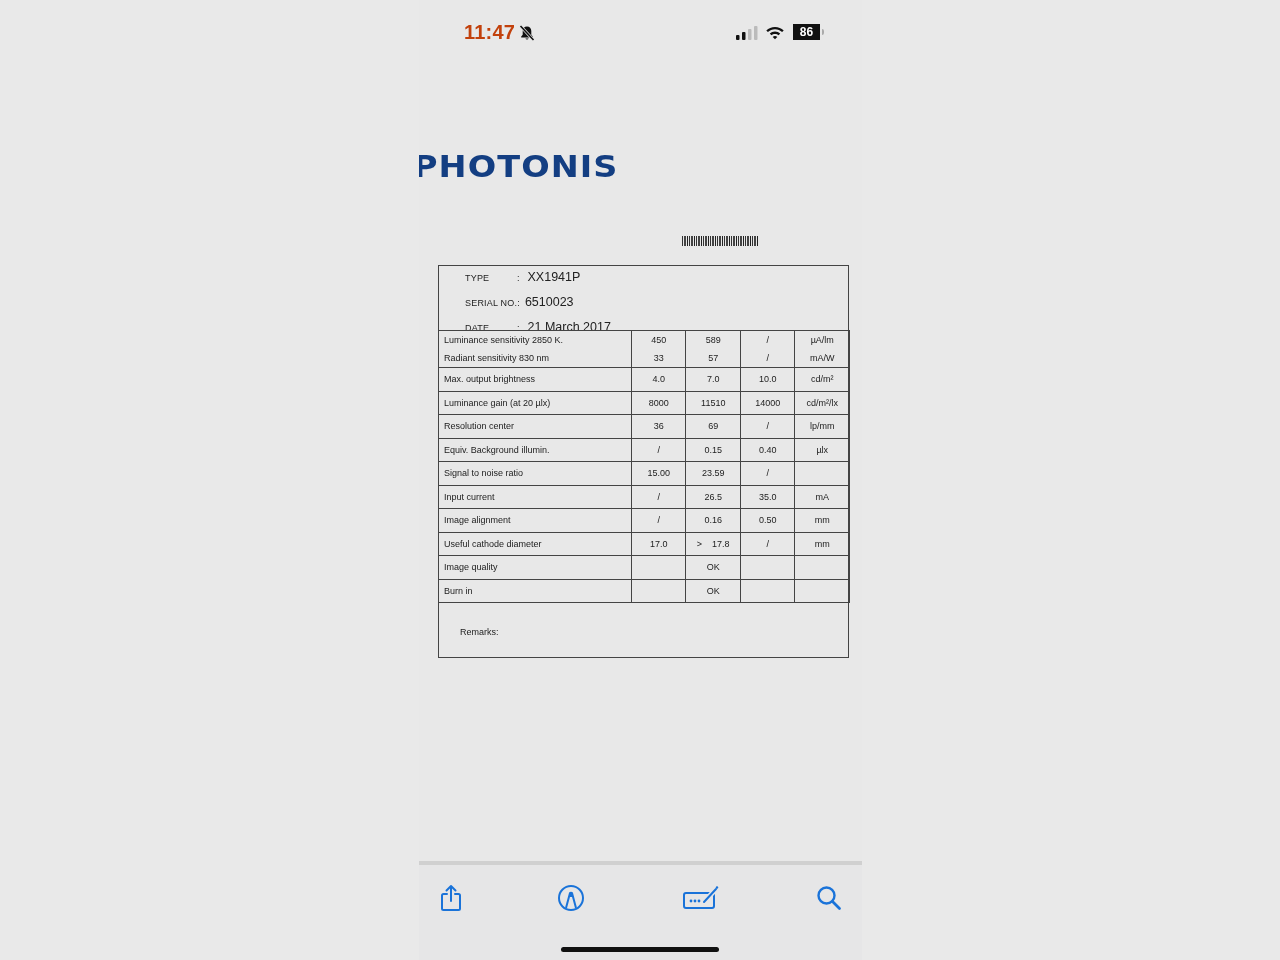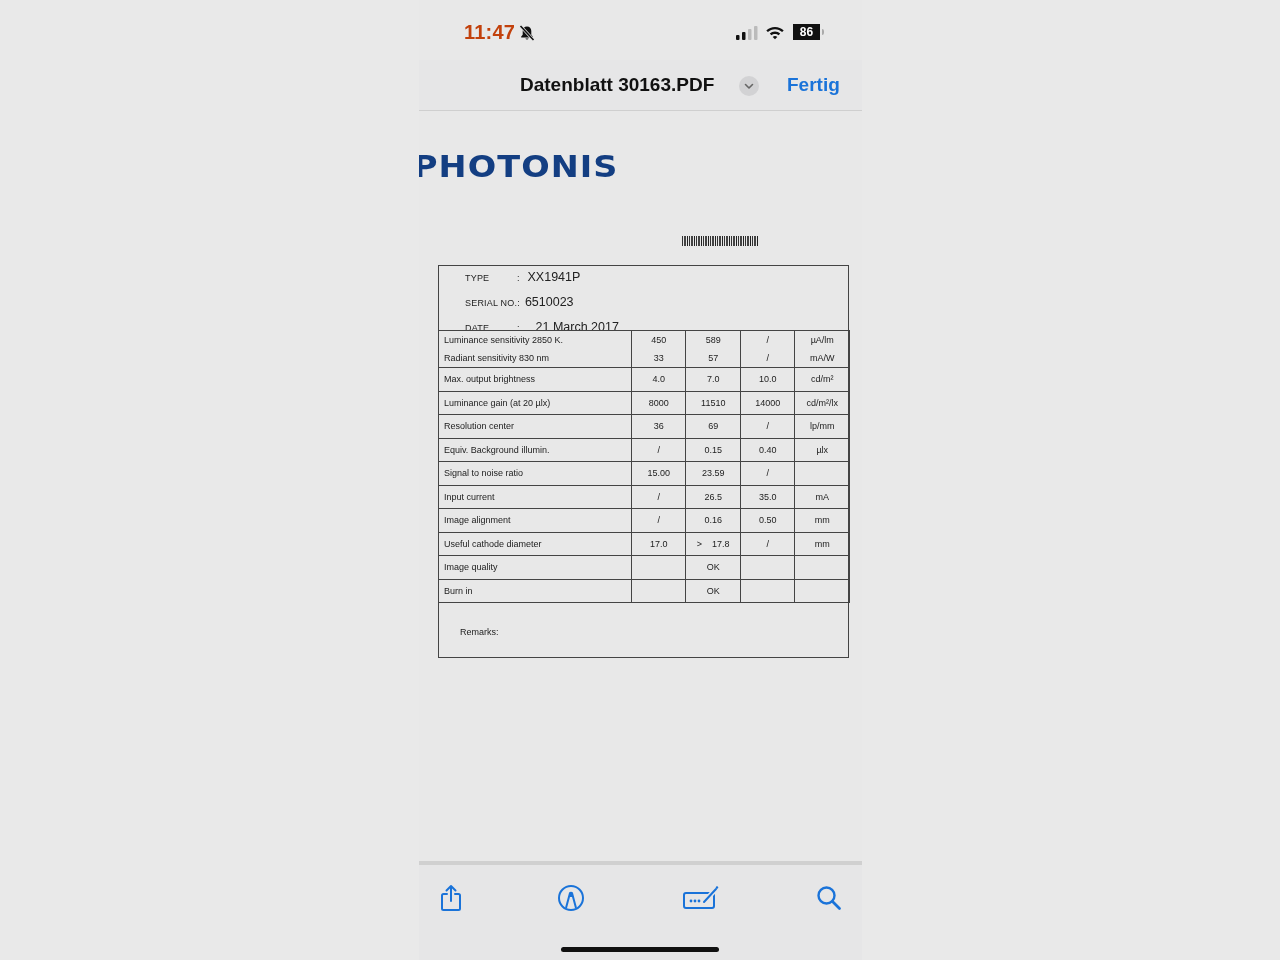--- a/index.html
+++ b/index.html
@@ -150,48 +150,39 @@
       <path d="M10 3C6.6 3 3.6 4.3 1.3 6.4l1.6 1.7C4.7 6.4 7.2 5.3 10 5.3s5.3 1.1 7.1 2.8l1.6-1.7C16.4 4.3 13.4 3 10 3z" fill="#111"></path>
       <path d="M10 7.6c-2 0-3.8.8-5.2 2l1.6 1.7c1-.9 2.2-1.4 3.6-1.4s2.6.5 3.6 1.4l1.6-1.7c-1.4-1.2-3.2-2-5.2-2z" fill="#111"></path>
       <path d="M10 12c-.9 0-1.7.3-2.3.9L10 15.3l2.3-2.4c-.6-.6-1.4-.9-2.3-.9z" fill="#111"></path>
     </svg>
     <div class="battery">
       <span>86</span>
     </div>
     <div class="battery-nub"></div>
   </div>
 
-  <div class="nav-bar">
-    <span class="doc-title">Datenblatt 30163.PDF</span>
-    <div class="title-chevron">
-      <svg width="10" height="7" viewBox="0 0 10 7">
-        <path d="M1.5 1.5L5 5l3.5-3.5" stroke="#666" stroke-width="1.6" fill="none" stroke-linecap="round" stroke-linejoin="round"></path>
-      </svg>
-    </div>
-    <span class="done-button">Fertig</span>
-  </div>
 
   <div class="doc-page">
     <div class="logo">PHOTONIS</div>
     <div class="barcode"></div>
 
     <div class="datasheet">
       <div class="info-row" style="top:4px;">
         <span class="info-label">TYPE</span>
         <span class="info-colon">:</span>
         <span class="info-value" style="margin-left:8px;">XX1941P</span>
       </div>
       <div class="info-row" style="top:29px;">
         <span class="info-label" style="width:auto;">SERIAL NO.:</span>
         <span class="info-value" style="margin-left:5px;">6510023</span>
       </div>
       <div class="info-row" style="top:54px;">
         <span class="info-label">DATE</span>
         <span class="info-colon">:</span>
-        <span class="info-value" style="margin-left:16px;">21 March 2017</span>
+        <span class="info-value" style="margin-left:8px;">21 March 2017</span>
       </div>
 
       <table class="params">
         <colgroup>
           <col class="col-param">
             <col class="col-min">
             <col class="col-meas">
             <col class="col-max">
             <col class="col-unit">
         </colgroup>

